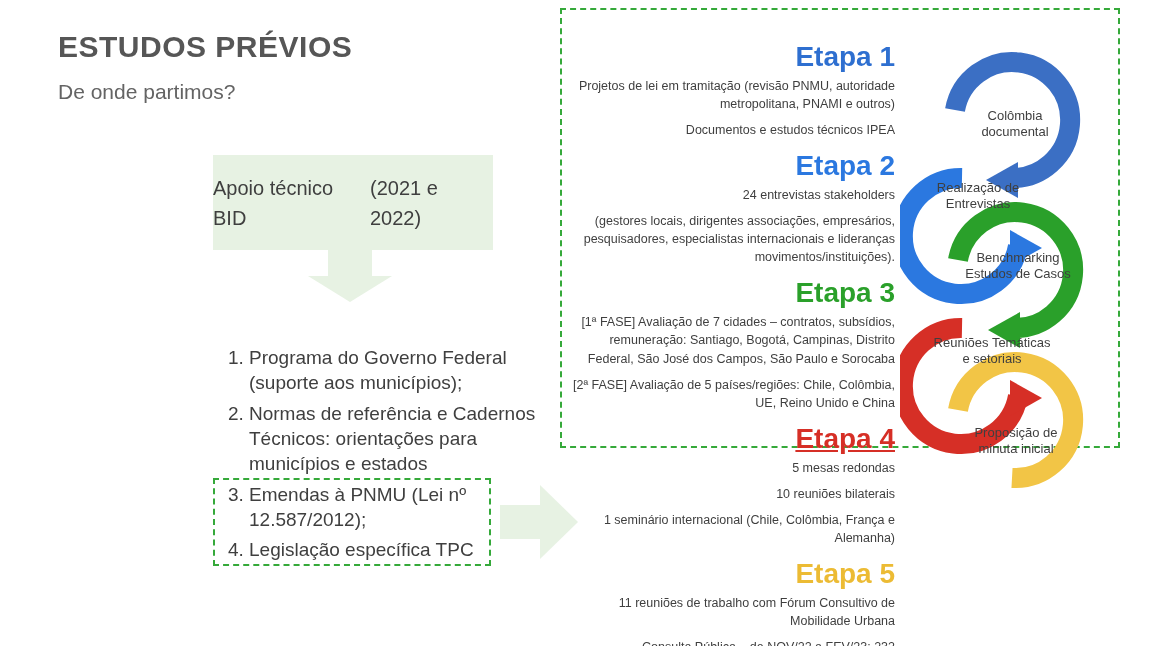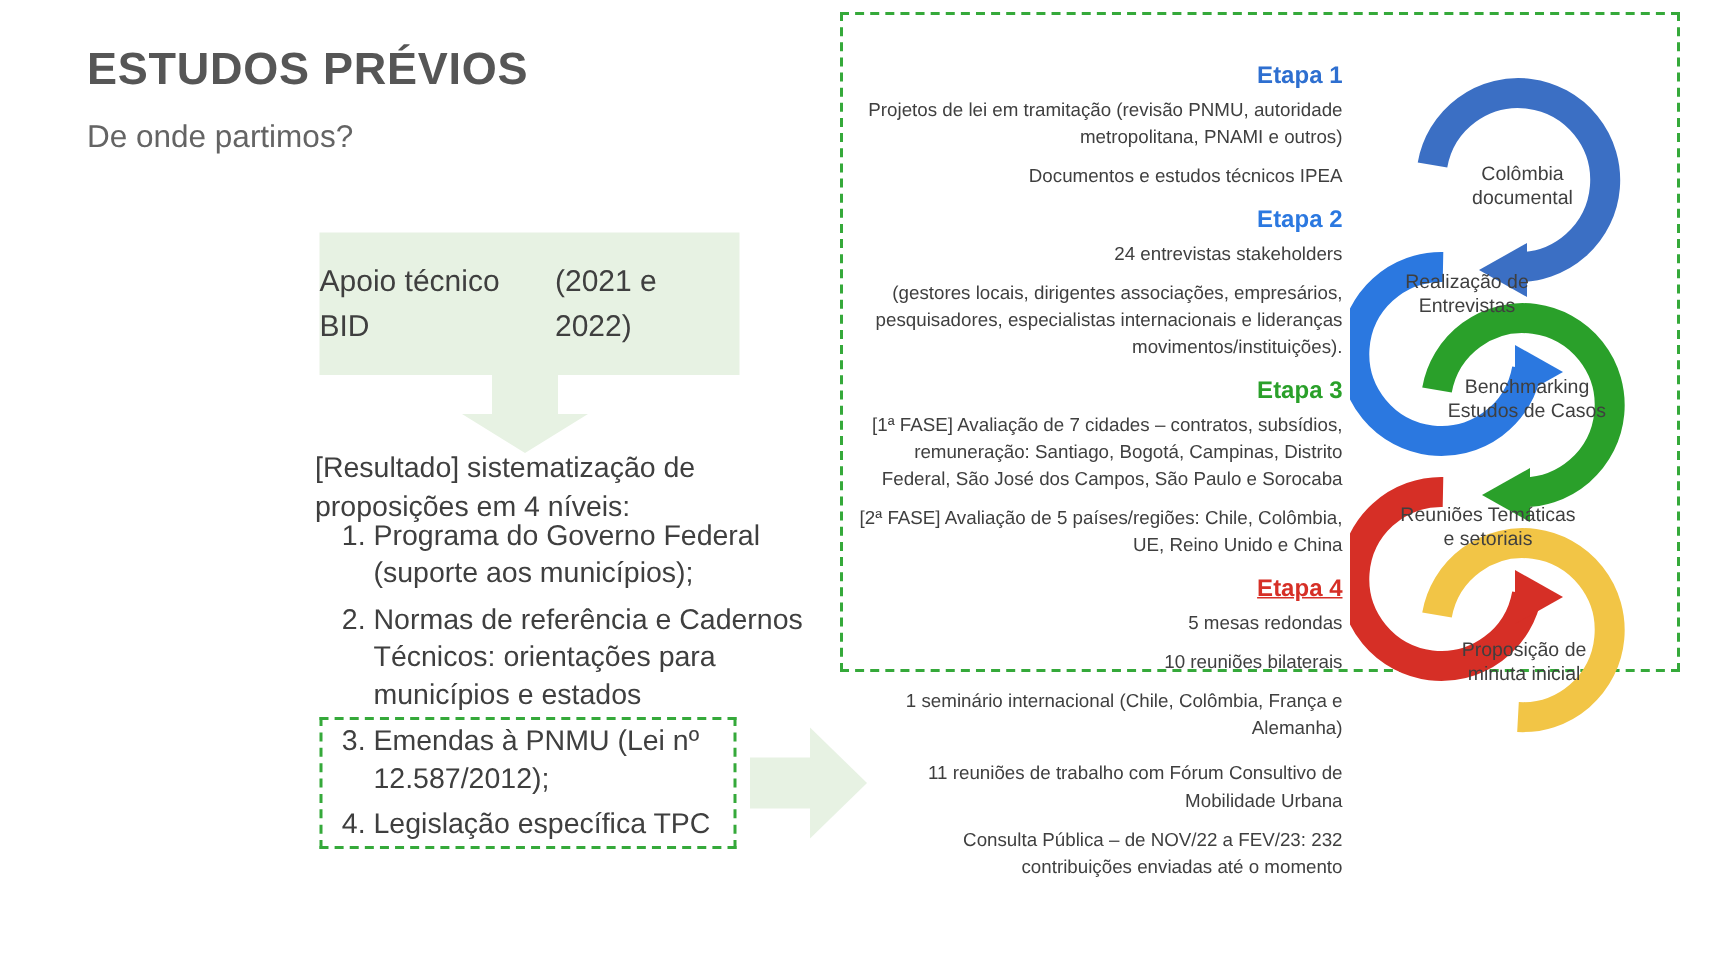--- a/index.html
+++ b/index.html
@@ -164,21 +164,21 @@
 
   
   .etapas {
     position: absolute;
     left: 565px;
     top: 42px;
     width: 330px;
     text-align: right;
   }
   .etapa-head {
-    font-size: 16px;
+    font-size: 28px;
     font-weight: bold;
     margin: 0 0 4px 0;
     line-height: 1.1;
   }
   .etapa-body {
     font-size: 12.5px;
     color: #3f3f3f;
     line-height: 1.45;
     margin: 0 0 6px 0;
   }
@@ -221,21 +221,20 @@
   <div class="bid-box">
     <div class="line">Apoio técnico BID</div>
     <div class="line">(2021 e 2022)</div>
   </div>
 
   <div class="down-arrow">
     <div class="shaft"></div>
     <div class="head"></div>
   </div>
 
-  <div class="result-text">[Resultado] sistematização de proposições em 4 níveis:</div>
 
   <ol class="result-list">
     <li>Programa do Governo Federal (suporte aos municípios);</li>
     <li>Normas de referência e Cadernos Técnicos: orientações para municípios e estados</li>
     <li class="tight">Emendas à PNMU (Lei nº 12.587/2012);</li>
     <li class="tight">Legislação específica TPC</li>
   </ol>
 
   <div class="dash-left"></div>
 
@@ -262,20 +261,21 @@
     <div class="etapa-body">[1ª FASE] Avaliação de 7 cidades – contratos, subsídios, remuneração: Santiago, Bogotá, Campinas, Distrito Federal, São José dos Campos, São Paulo e Sorocaba</div>
     <div class="etapa-body">[2ª FASE] Avaliação de 5 países/regiões: Chile, Colômbia, UE, Reino Unido e China</div>
 
     <div class="gap-sm"></div>
     <div class="etapa-head c-red">Etapa 4</div>
     <div class="etapa-body">5 mesas redondas</div>
     <div class="etapa-body">10 reuniões bilaterais</div>
     <div class="etapa-body">1 seminário internacional (Chile, Colômbia, França e Alemanha)</div>
 
     <div class="gap-sm"></div>
+    <div class="etapa-head c-yellow">Etapa 5</div>
     <div class="etapa-body">11 reuniões de trabalho com Fórum Consultivo de Mobilidade Urbana</div>
     <div class="etapa-body">Consulta Pública – de NOV/22 a FEV/23: 232 contribuições enviadas até o momento</div>
   </div>
 
   <div class="diagram">
     <svg width="230" height="560" viewBox="0 0 230 560">
 
       <g>
         <path d="M 55 60 A 58 58 0 1 1 110 128" fill="none" stroke="#3b6fc4" stroke-width="20"></path>
         <polygon points="118,112 118,148 86,130" fill="#3b6fc4"></polygon>

